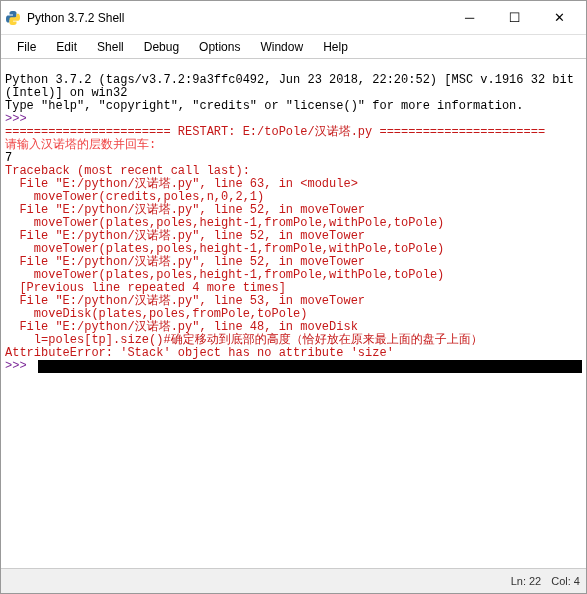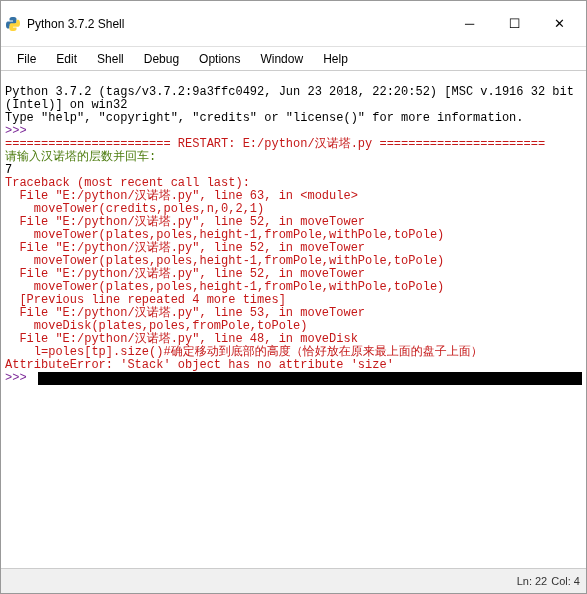--- a/index.html
+++ b/index.html
@@ -1,32 +1,32 @@
 <!DOCTYPE html>
 <html><head>
   <meta charset="utf-8">
   <style>
     * { margin: 0; padding: 0; box-sizing: border-box; }
     body { font-family: "Segoe UI", Arial, sans-serif; font-size: 12px; background: #f0f0f0; width: 587px; height: 594px; overflow: hidden; display: flex; flex-direction: column; border: 1px solid #999; }
-    .titlebar { height: 46px; background: #fff; display: flex; align-items: center; padding: 0 4px; border-bottom: 1px solid #e0e0e0; }
+    .titlebar { height: 34px; background: #fff; display: flex; align-items: center; padding: 0 4px; border-bottom: 1px solid #e0e0e0; }
     .titlebar-icon { width: 16px; height: 16px; margin-right: 6px; display: flex; align-items: center; justify-content: center; }
     .title { flex: 1; font-size: 12px; color: #000; }
     .win-controls { display: flex; }
     .win-btn { width: 45px; height: 28px; display: flex; align-items: center; justify-content: center; font-size: 13px; cursor: pointer; }
     .menubar { height: 24px; background: #fff; display: flex; align-items: center; padding: 0 6px; border-bottom: 1px solid #ccc; }
     .menu-item { padding: 3px 10px; font-size: 12px; cursor: pointer; }
     .editor-area { flex: 1; background: #fff; font-family: "Courier New", monospace; font-size: 12px; line-height: 13px; padding: 2px 4px; overflow: hidden; white-space: pre-wrap; word-break: break-all; position: relative; }
     .txt-black { color: #000; }
     .txt-purple { color: #7d2a99; }
     .txt-red { color: #c51818; }
-    .txt-blue { color: #4d7c0f; }
+    .txt-blue { color: #ef4444; }
     .cursor-line { display: flex; align-items: center; }
     .prompt { color: #7d2a99; }
     .cursor-block { flex: 1; height: 13px; background: #000; margin-left: 4px; }
-    .statusbar { height: 20px; background: #f0f0f0; border-top: 1px solid #ccc; display: flex; justify-content: flex-end; align-items: center; padding: 12px 6px; font-size: 11px; color: #333; gap: 4px; }
+    .statusbar { height: 20px; background: #f0f0f0; border-top: 1px solid #ccc; display: flex; justify-content: flex-end; align-items: center; padding: 12px 6px; font-size: 11px; color: #333; gap: 10px; }
     .watermark { position: absolute; bottom: 8px; right: 12px; color: #ddd; font-size: 13px; font-style: italic; font-family: Arial; pointer-events: none; }
   </style>
 </head>
 <body>
 
 <div class="titlebar">
   <span class="titlebar-icon">
     <svg width="14" height="14" viewBox="0 0 16 16">
         <path fill="#3572A5" d="M8 0C4 0 4 2 4 2v2h4v1H2s-2 0-2 4 2 4 2 4h2v-2s0-2 2-2h4s2 0 2-2V2s0-2-4-2z"></path>
         <path fill="#FFD43B" d="M8 16c4 0 4-2 4-2v-2H8v-1h6s2 0 2-4-2-4-2-4h-2v2s0 2-2 2H6s-2 0-2 2v5s0 2 4 2z"></path>
@@ -47,21 +47,21 @@
   <div class="menu-item">Debug</div>
   <div class="menu-item">Options</div>
   <div class="menu-item">Window</div>
   <div class="menu-item">Help</div>
 </div>
 
 <div class="editor-area">
 <span class="txt-black">Python 3.7.2 (tags/v3.7.2:9a3ffc0492, Jun 23 2018, 22:20:52) [MSC v.1916 32 bit (Intel)] on win32</span>
 <span class="txt-black">Type "help", "copyright", "credits" or "license()" for more information.</span>
 <span class="txt-purple">&gt;&gt;&gt; </span>
-<span class="txt-red">======================= RESTART: E:/python/汉诺塔.py =======================</span>
+<span class="txt-red">======================= RESTART: E:/toPole/汉诺塔.py =======================</span>
 <span class="txt-blue">请输入汉诺塔的层数并回车:</span>
 <span class="txt-black">7</span>
 <span class="txt-red">Traceback (most recent call last):</span>
 <span class="txt-red">  File "E:/python/汉诺塔.py", line 63, in &lt;module&gt;</span>
 <span class="txt-red">    moveTower(credits,poles,n,0,2,1)</span>
 <span class="txt-red">  File "E:/python/汉诺塔.py", line 52, in moveTower</span>
 <span class="txt-red">    moveTower(plates,poles,height-1,fromPole,withPole,toPole)</span>
 <span class="txt-red">  File "E:/python/汉诺塔.py", line 52, in moveTower</span>
 <span class="txt-red">    moveTower(plates,poles,height-1,fromPole,withPole,toPole)</span>
 <span class="txt-red">  File "E:/python/汉诺塔.py", line 52, in moveTower</span>

